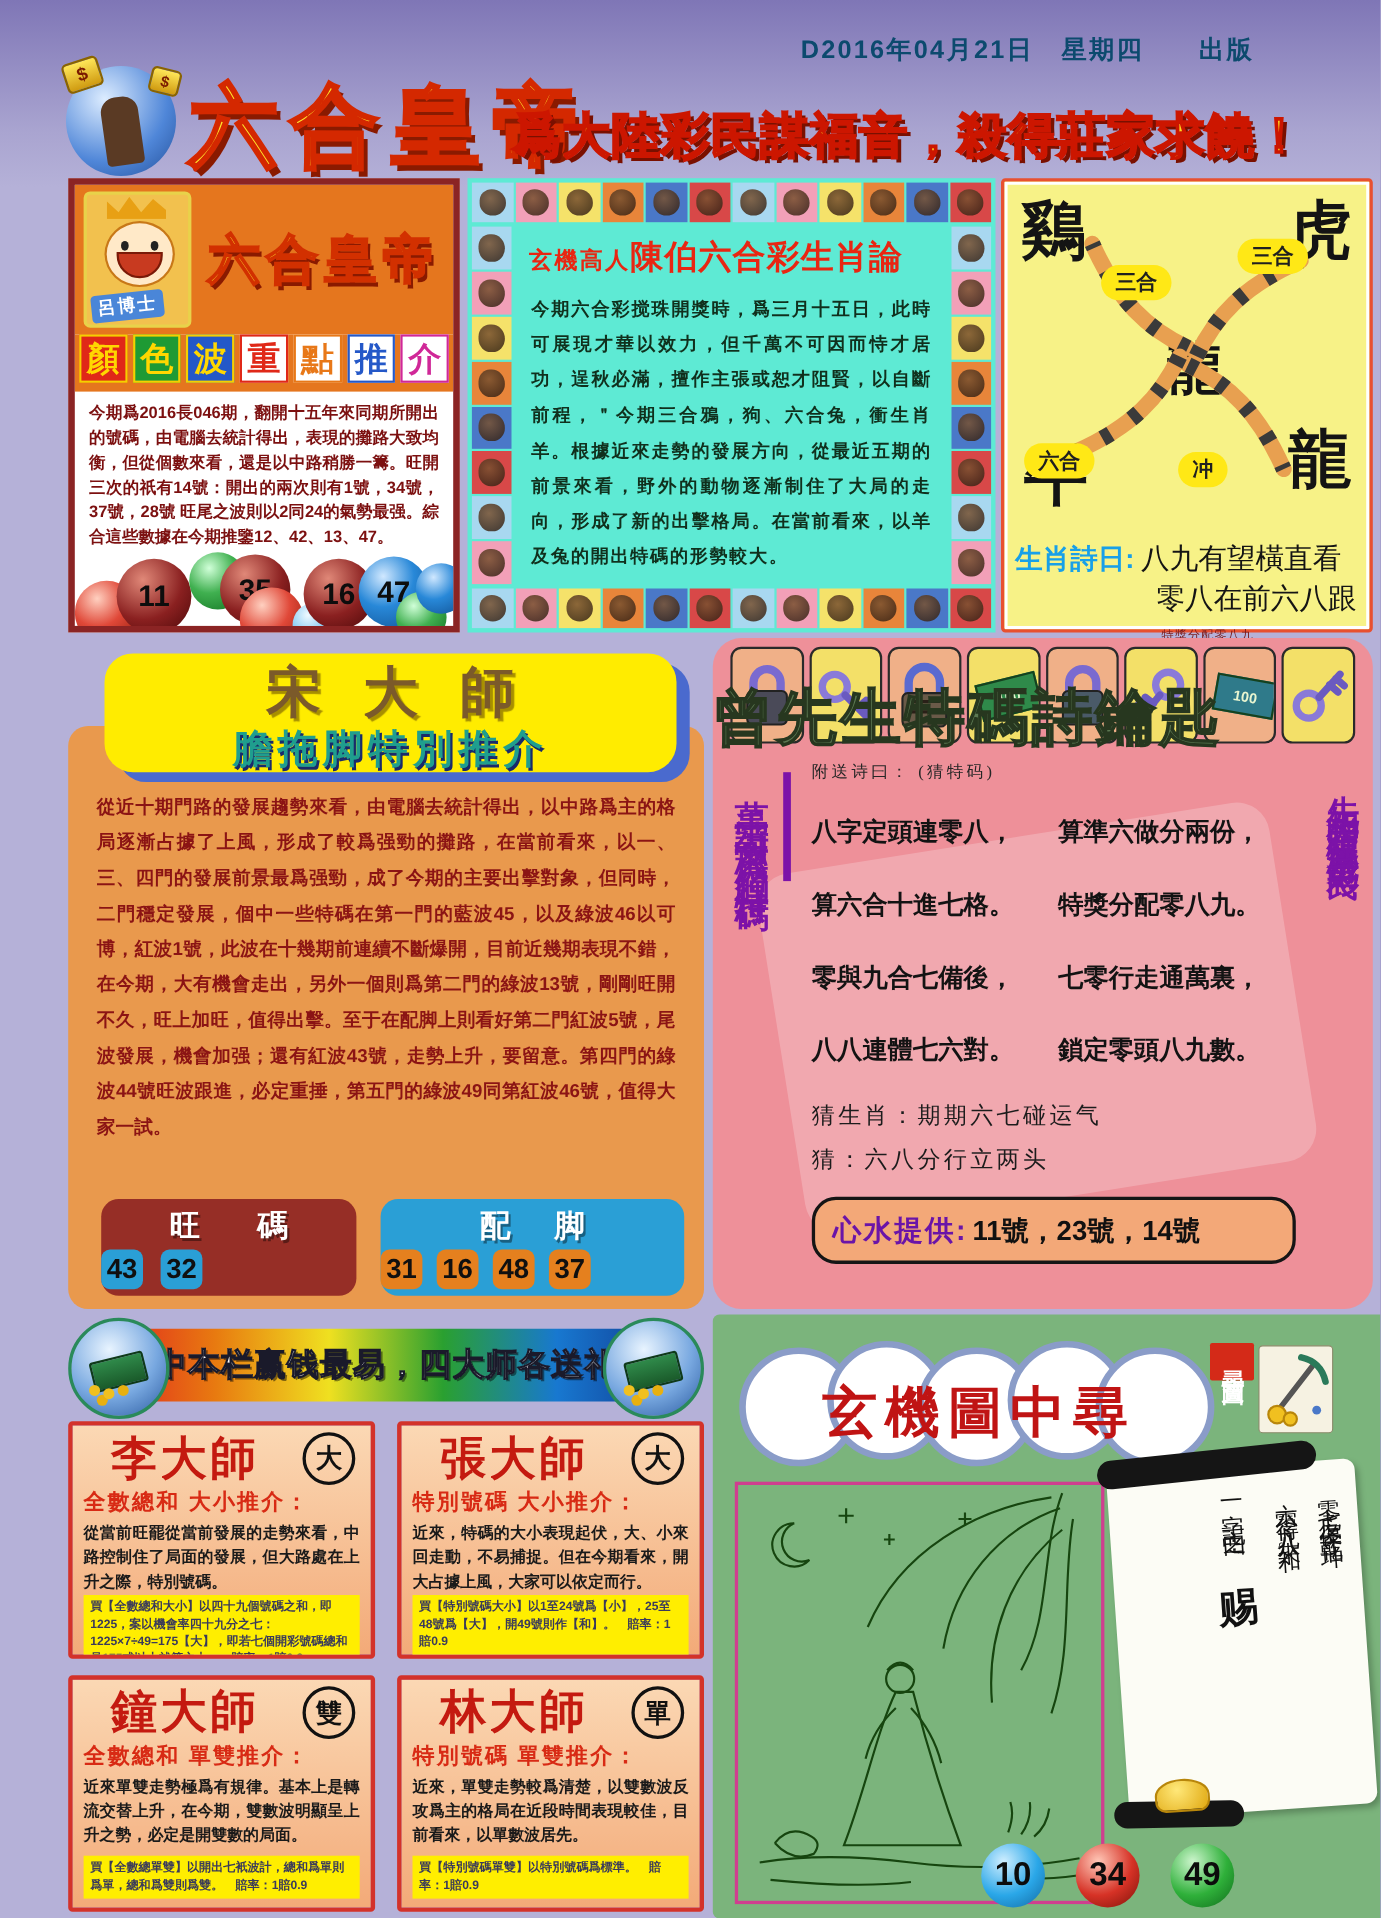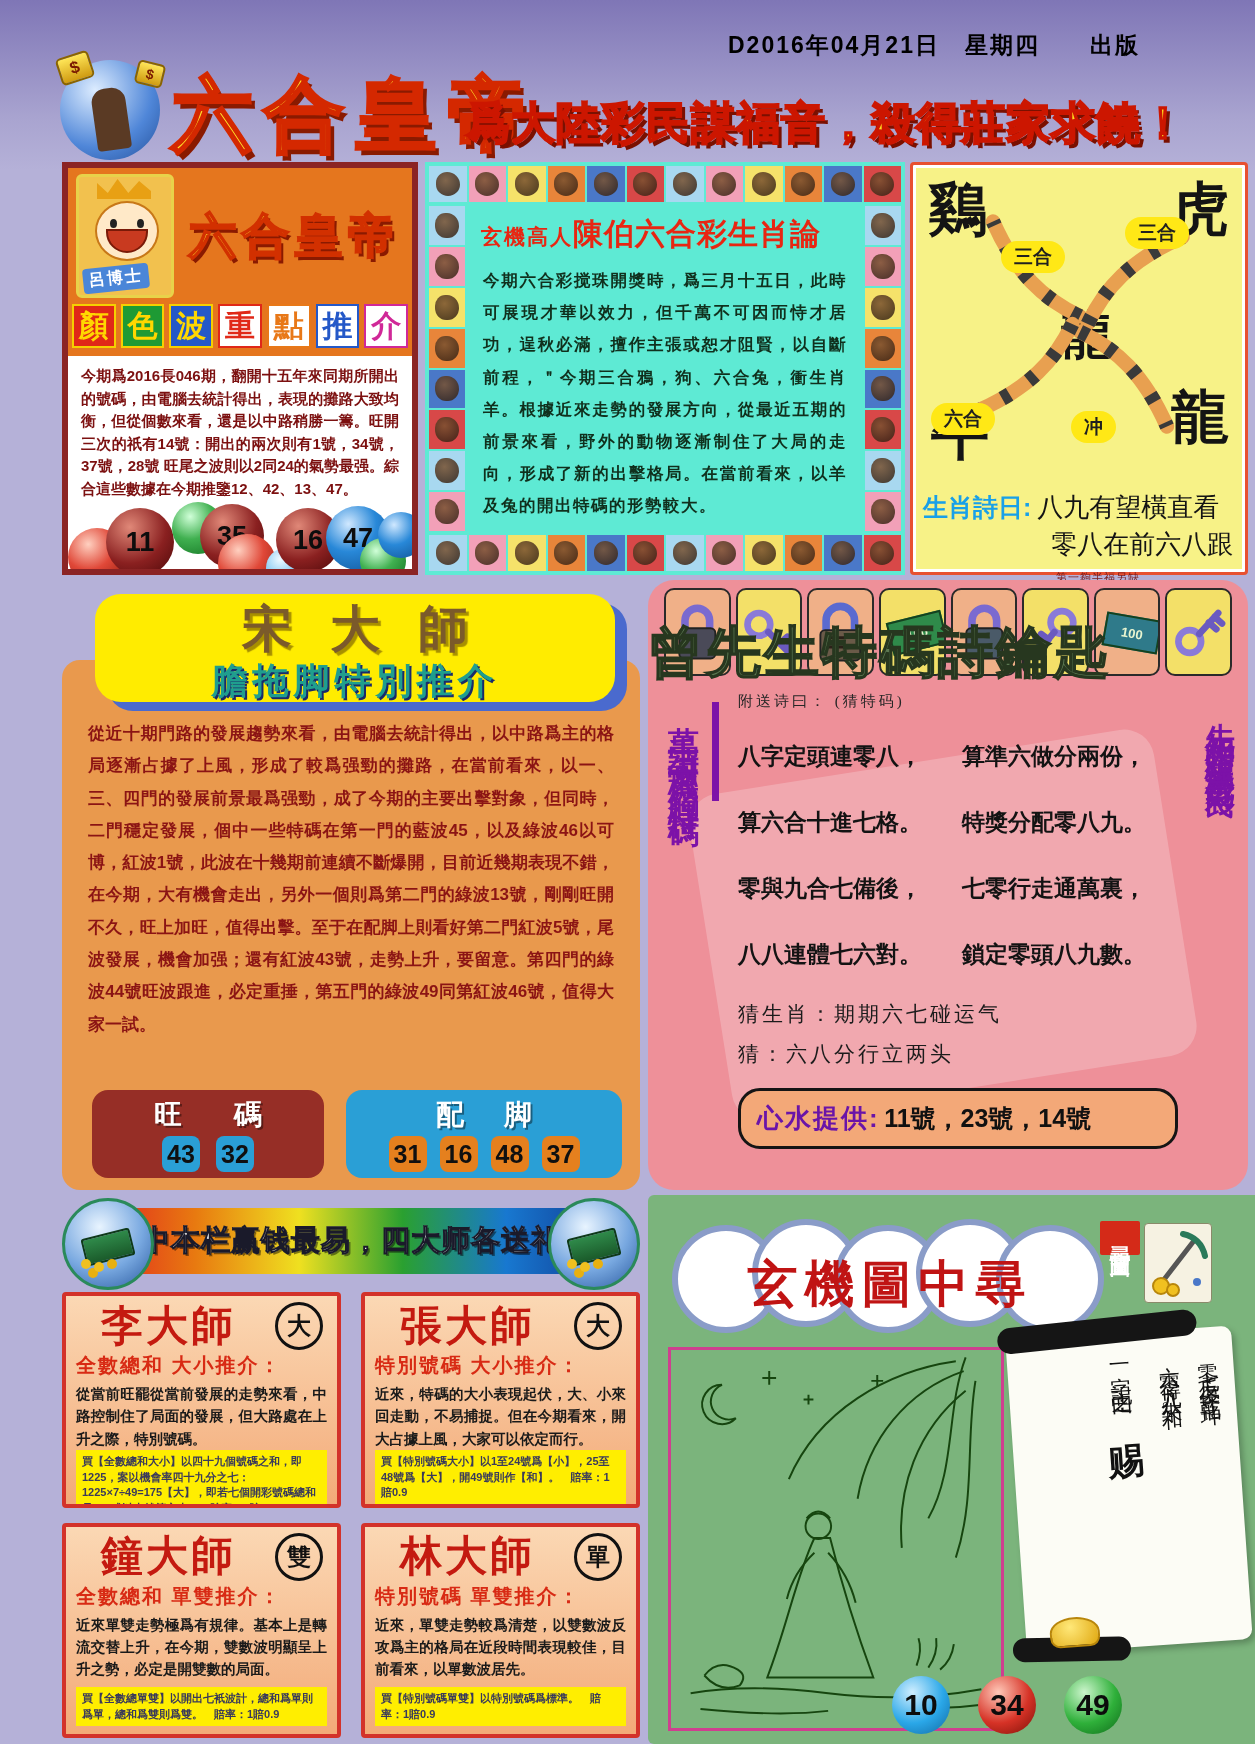--- a/index.html
+++ b/index.html
@@ -1,21 +1,21 @@
 <!DOCTYPE html>
 <html><head>
 <meta charset="utf-8">
 <style>
   html,body{margin:0;padding:0;background:#9a94c4;}
   #page{position:relative;width:1255px;height:1744px;overflow:hidden;
         background:#b5b1d8;font-family:"Liberation Sans",sans-serif;}
   .top-grad{position:absolute;left:0;top:0;right:0;height:170px;
         background:linear-gradient(180deg,#7f76b6 0%,#a9a4d0 70%,#b5b1d8 100%);}
   
-  .pub{position:absolute;left:728px;top:30px;font-size:23px;font-weight:bold;color:#000000;letter-spacing:2px;}
+  .pub{position:absolute;left:728px;top:30px;font-size:23px;font-weight:bold;color:#0c4a6e;letter-spacing:2px;}
   .money-mascot{position:absolute;left:60px;top:60px;width:100px;height:100px;border-radius:50%;
         background:radial-gradient(circle at 35% 30%,#dcecff,#4f86d8 60%,#24509a);}
   .money-mascot .body-sil{position:absolute;left:34px;top:28px;width:34px;height:62px;background:#5a3a24;
         border-radius:14px 14px 4px 4px;transform:rotate(-8deg);}
   .money-mascot .coin{position:absolute;width:30px;height:24px;background:linear-gradient(#ffe658,#cf9a10);
         border:2px solid #8a6400;border-radius:5px;color:#7a1a00;font-weight:bold;font-size:17px;
         display:flex;align-items:center;justify-content:center;}
   .money-mascot .c1{left:-2px;top:-6px;transform:rotate(-18deg);}
   .money-mascot .c2{right:-4px;top:2px;transform:rotate(14deg);width:24px;height:20px;font-size:14px;}
   .mast-title{position:absolute;left:172px;top:62px;font-size:80px;font-weight:bold;color:#ffe42a;
@@ -103,21 +103,21 @@
   .song-title{font-size:50px;font-weight:bold;color:#7b5a2a;letter-spacing:38px;text-indent:38px;
         margin-top:2px;text-shadow:3px 3px 1px rgba(60,30,0,.45);}
   .song-sub{font-size:36px;font-weight:bold;color:#1f9e8e;letter-spacing:5px;margin-top:-6px;
         text-shadow:2px 2px 0 #1a2a6a;}
   .song-body{margin:58px 26px 0;font-size:17px;font-weight:bold;line-height:1.9;color:#8b1414;text-align:justify;}
   .song-row{position:absolute;left:30px;right:18px;bottom:12px;display:flex;justify-content:space-between;}
   .hotbox{width:232px;height:88px;background:#962e26;border-radius:16px;text-align:center;}
   .legbox{width:276px;height:88px;background:#2a9fd6;border-radius:16px;text-align:center;}
   .hl-lbl{font-size:28px;font-weight:bold;color:#fff;letter-spacing:22px;text-indent:22px;margin-top:6px;
         text-shadow:2px 2px 0 rgba(0,0,0,.4);}
-  .chips{display:flex;justify-content:center;gap:16px;margin-top:2px;}
+  .chips{display:flex;gap:16px;margin-top:2px;}
   .chip{width:38px;height:36px;border-radius:8px;font-size:25px;font-weight:bold;color:#101010;
         display:flex;align-items:center;justify-content:center;}
   .chip.cb{background:#2a9fd6;} .chip.co{background:#e5801e;}
   .legbox .chips{gap:13px;}
   
   .tiny-note{position:absolute;left:1056px;top:570px;font-size:11px;color:#7a1a1a;letter-spacing:1px;}
   .zeng{position:absolute;left:648px;top:580px;width:600px;height:610px;background:#ee9099;
         border-radius:26px;overflow:hidden;}
   .zeng::before{content:"";position:absolute;left:60px;top:180px;width:470px;height:330px;
         background:rgba(255,255,255,.22);transform:rotate(-9deg);border-radius:30px;}
@@ -363,21 +363,21 @@
         <div class="chips">
           <span class="chip co">31</span>
           <span class="chip co">16</span>
           <span class="chip co">48</span>
           <span class="chip co">37</span>
         </div>
       </div>
     </div>
   </section>
 
-  <div class="tiny-note">第一夠半福另缺</div>
+  <div class="tiny-note">特獎分配零八九</div>
 
   <section class="zeng">
     <div class="zeng-tiles">
       <div class="ztile">
         <svg viewBox="0 0 66 84">
             <path d="M20 40 v-10 a13 13 0 0 1 26 0 v10" fill="none" stroke="#7a6ad0" stroke-width="8"></path>
             <rect x="14" y="38" width="38" height="32" rx="5" fill="#4a4a58" stroke="#222" stroke-width="2"></rect>
           </svg>
       </div>
       <div class="ztile">

